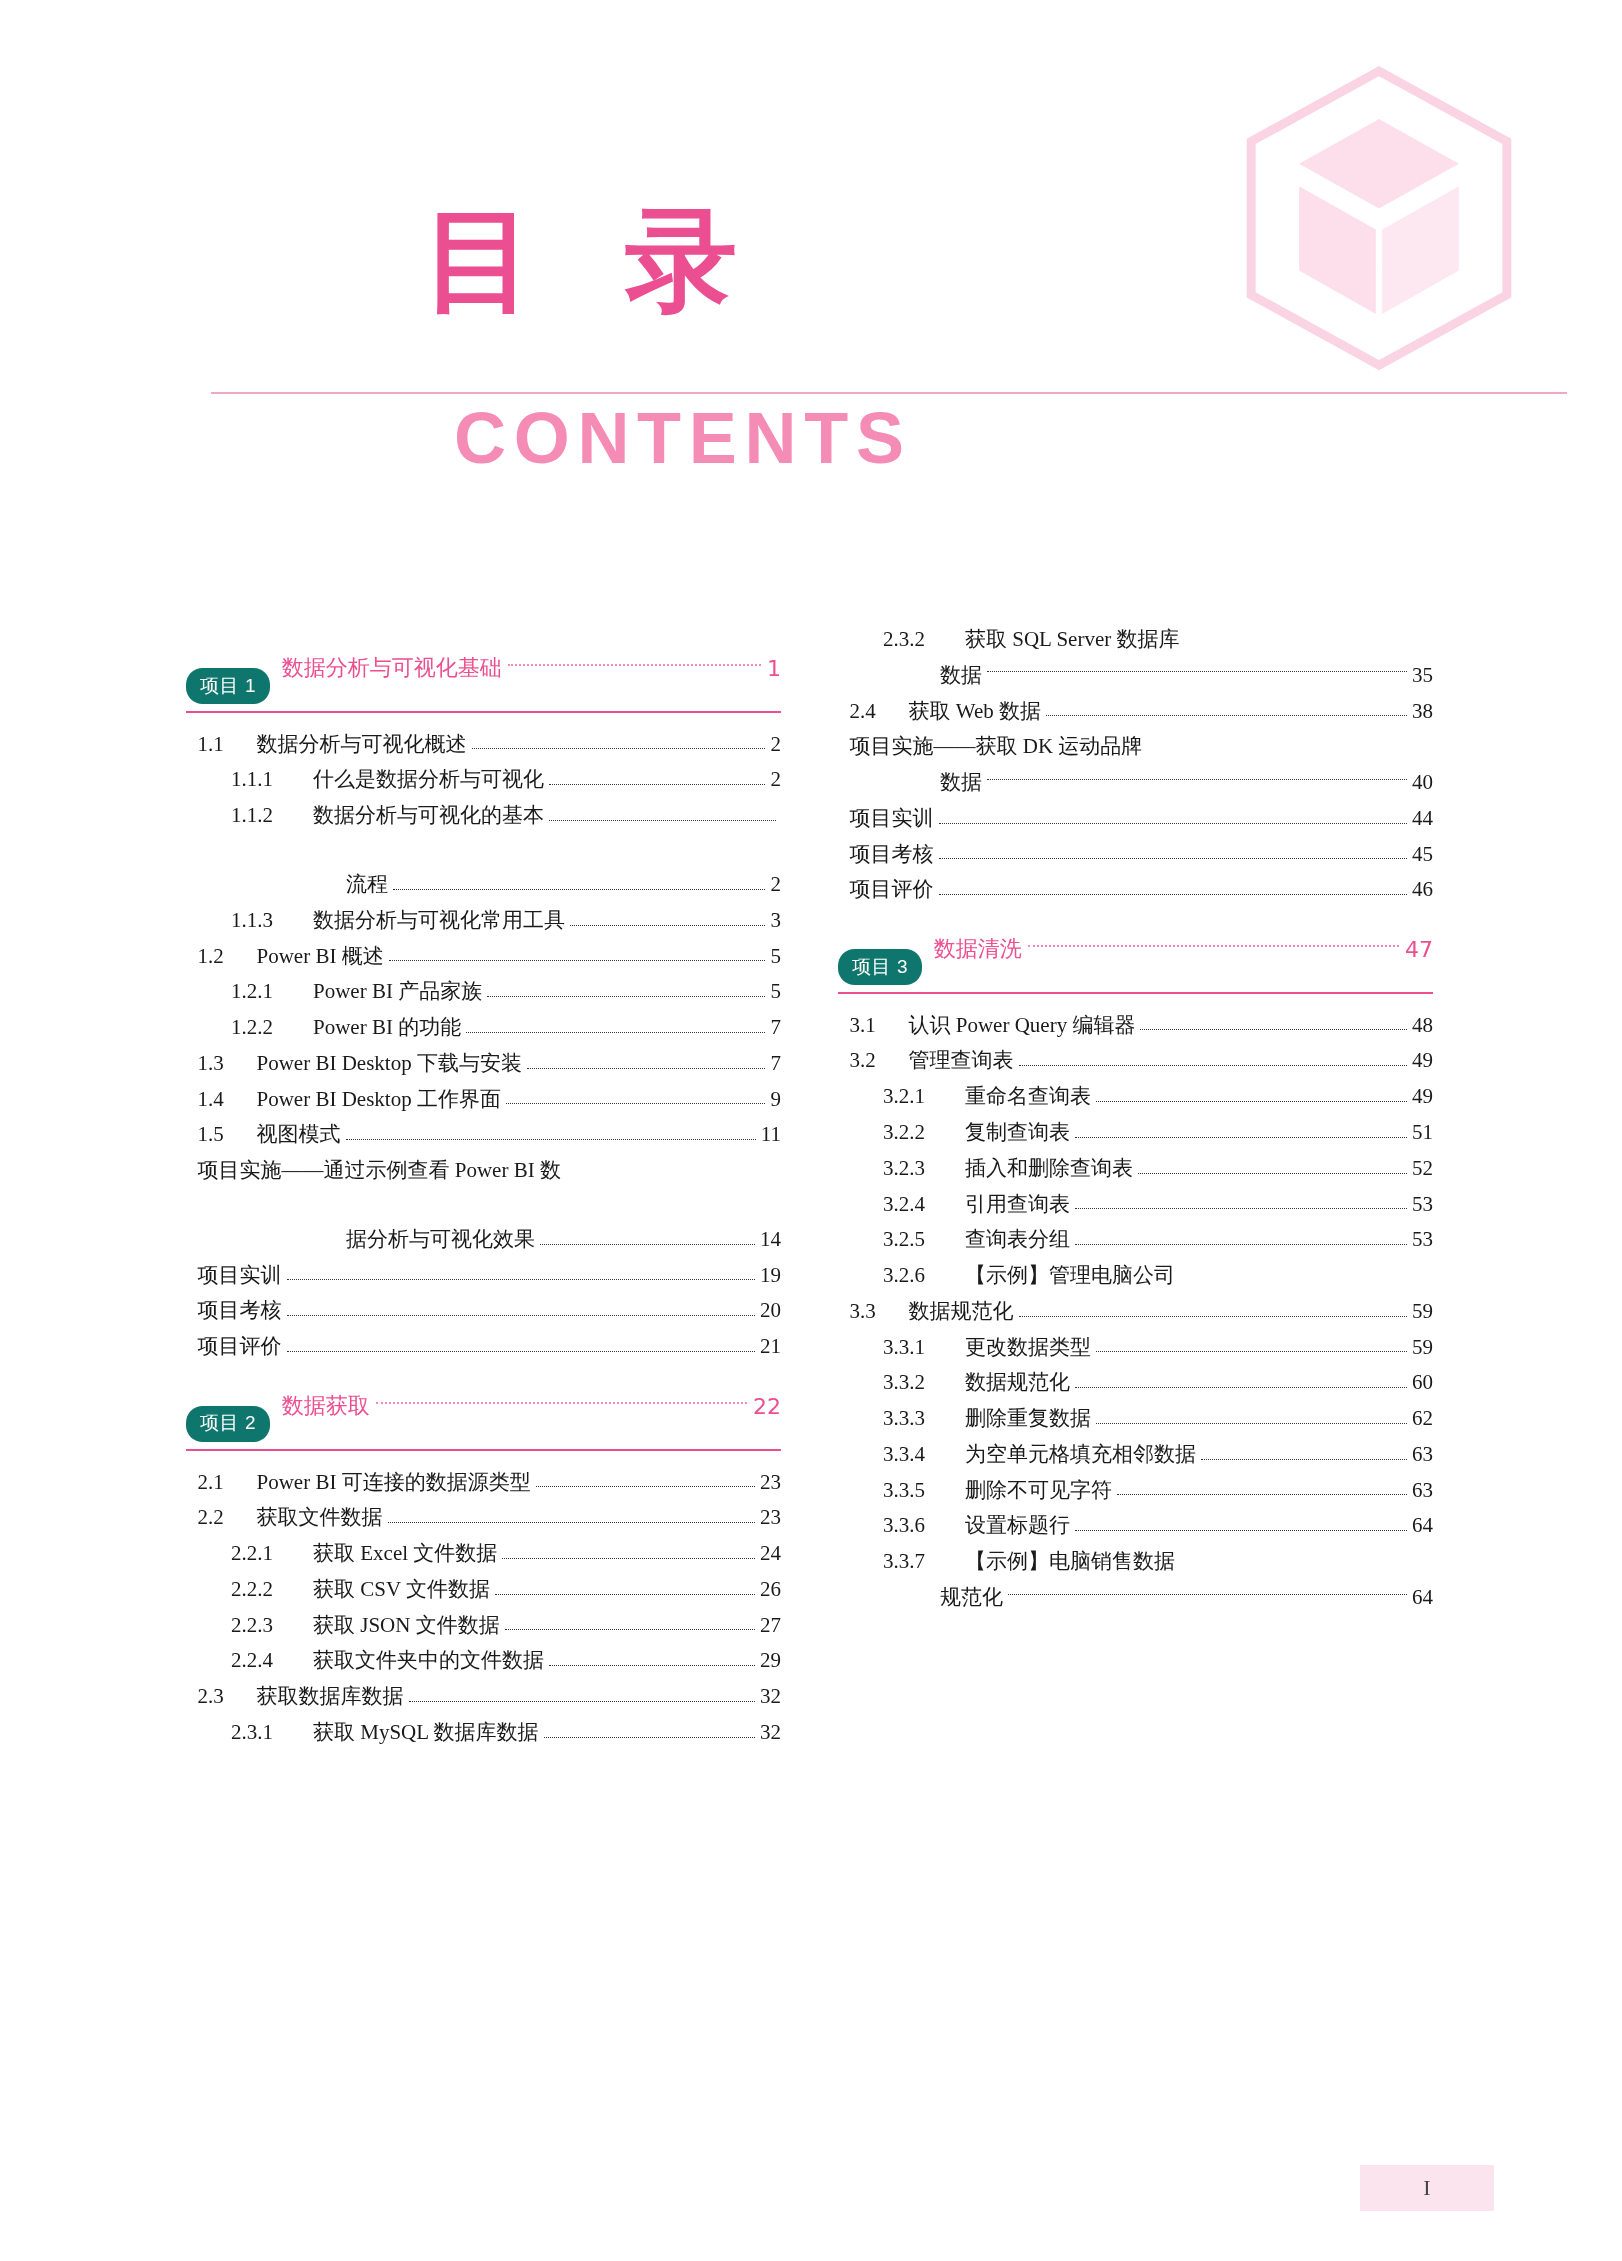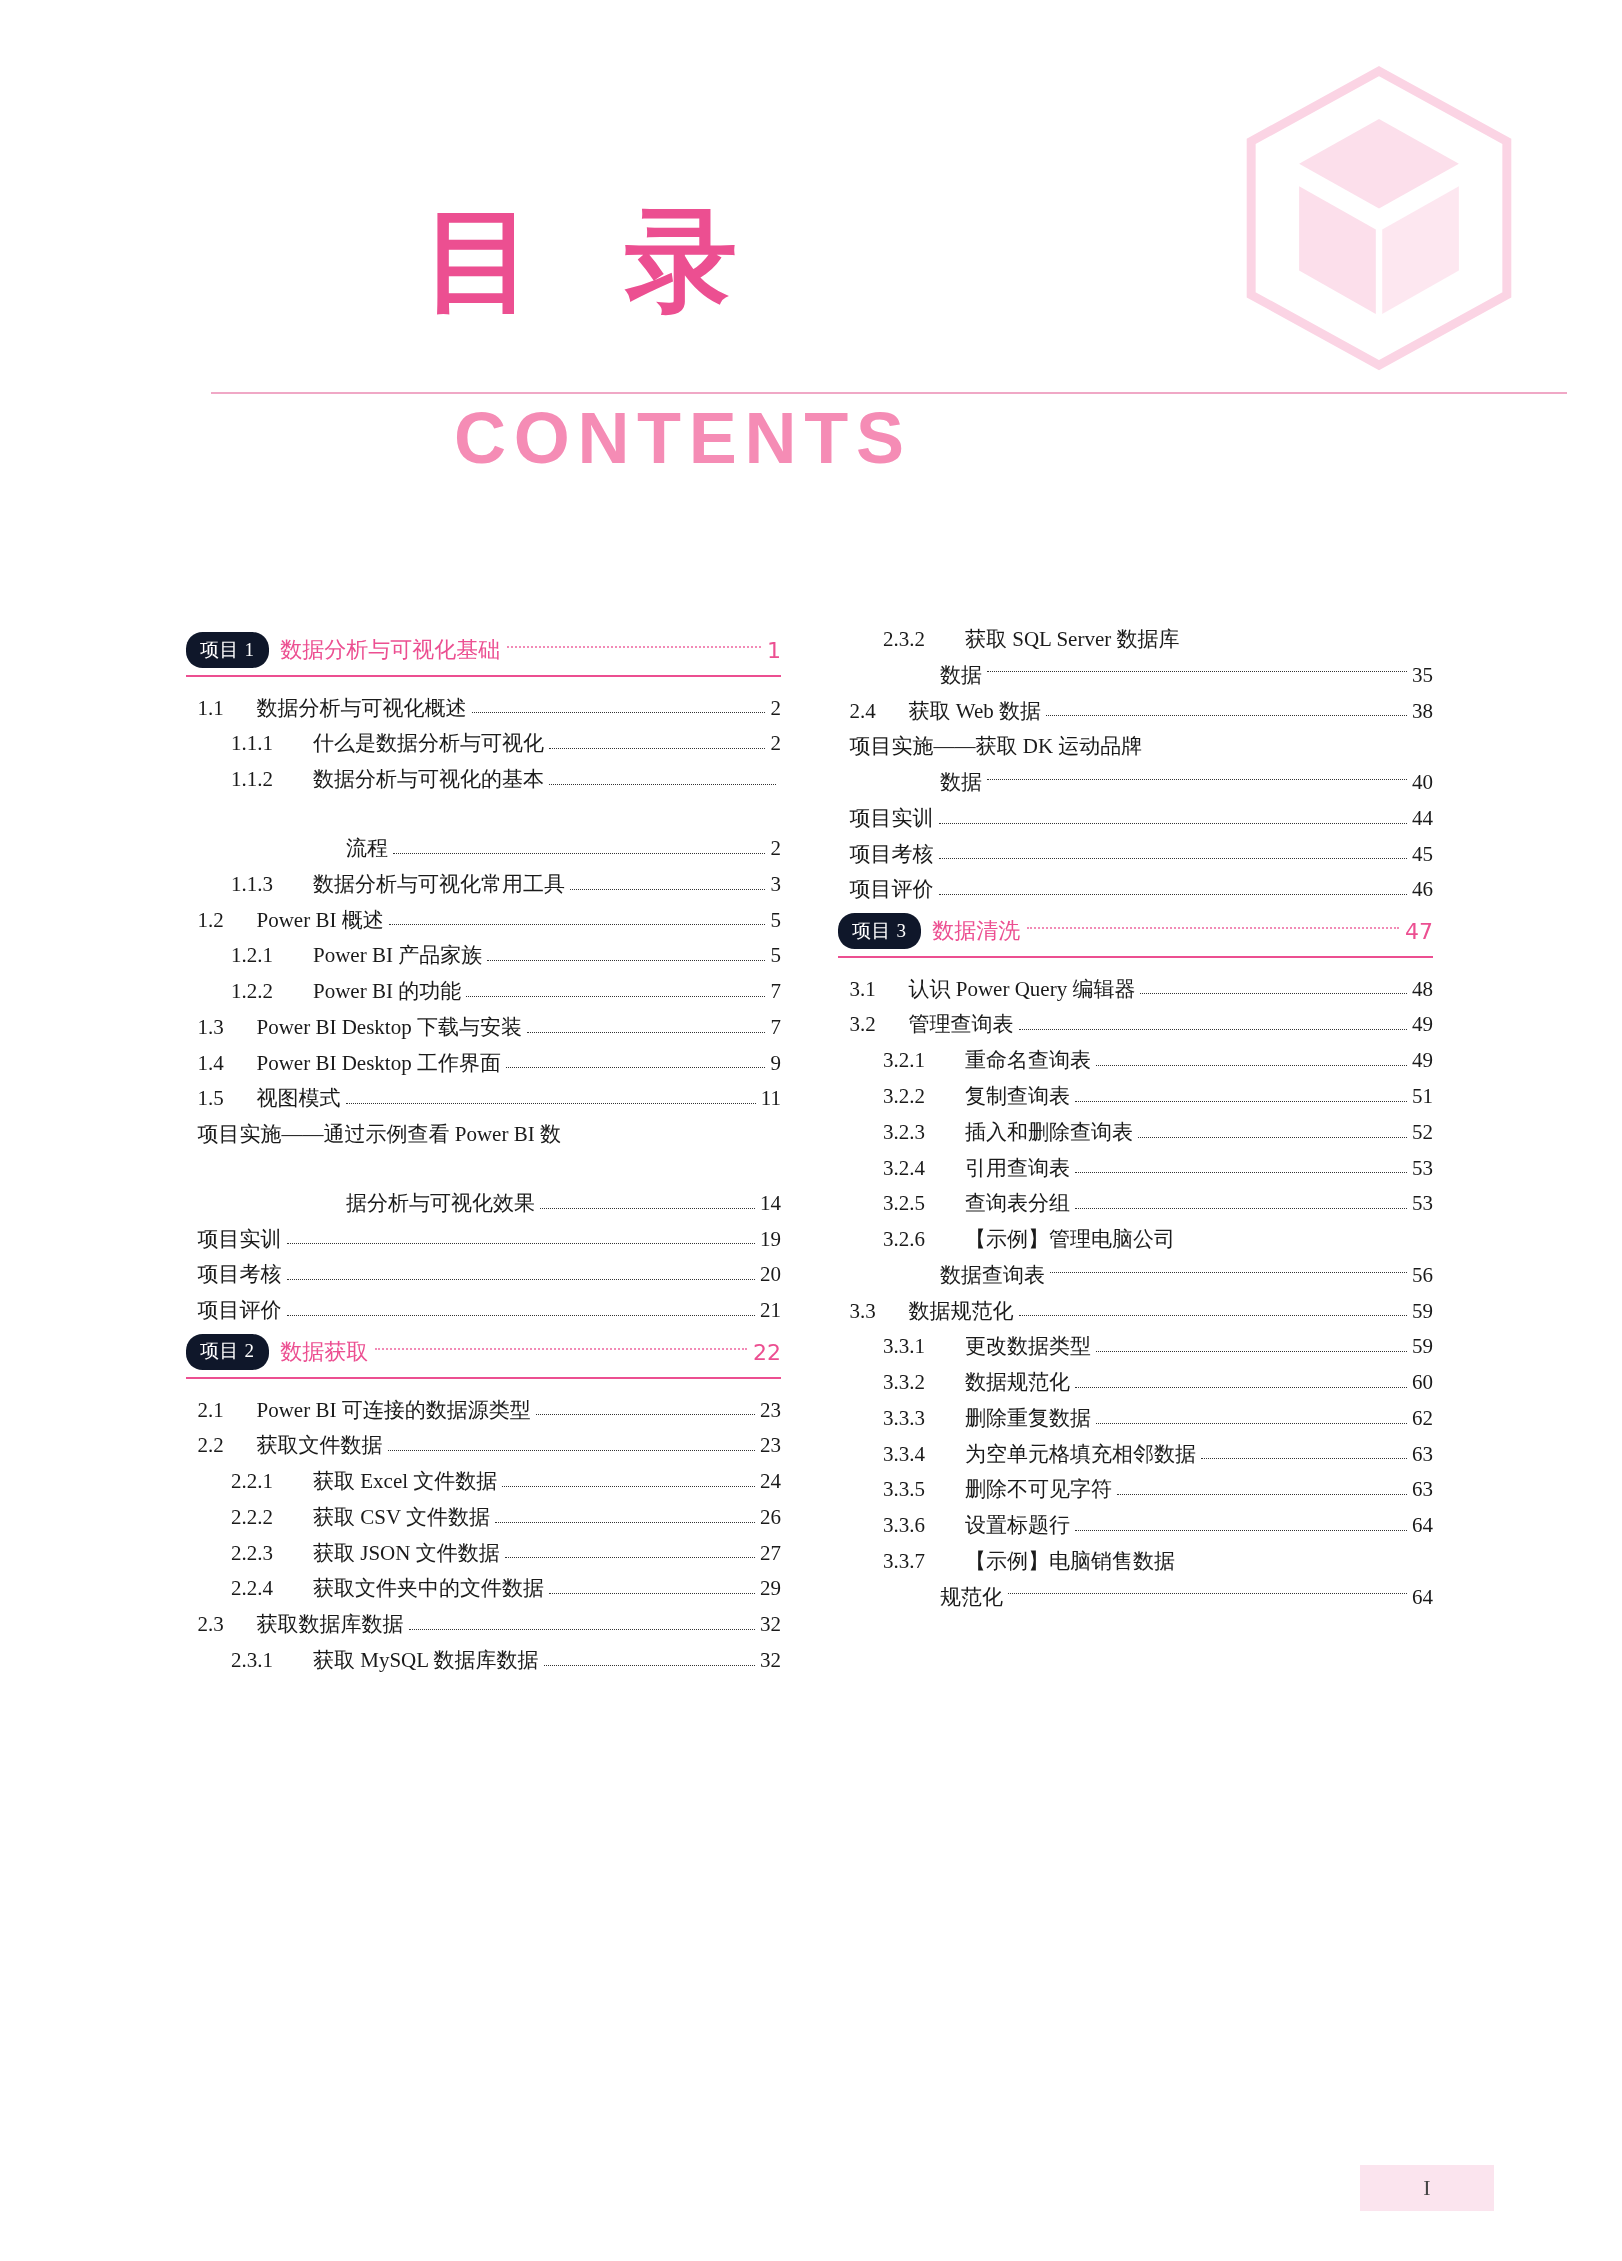--- a/index.html
+++ b/index.html
@@ -80,28 +80,29 @@
   .col-right { left: 838px; }
 
   
   .part {
     display: flex;
     align-items: center;
     margin-bottom: 16.6px;
     margin-top: 5.1px;
   }
   .part-badge {
-    background: #0f172a;
+    background: #0f766e;
     color: #ffffff;
-    font-family: Liberation Serif, serif;
+    font-family: Liberation Sans, sans-serif;
     font-size: 19px;
     padding: 4.5px 14px 5.8px 14px;
     border-radius: 16.6px;
     white-space: nowrap;
     letter-spacing: 0.6px;
+    margin-top: 36px;
   }
   .part-title {
     color: #ec4f91;
     font-family: "DejaVu Sans", sans-serif;
     font-size: 22px;
     margin-left: 11.5px;
     white-space: nowrap;
   }
   .part-dots {
     flex: 1;
@@ -465,26 +466,20 @@
         <span class="txt">查询表分组</span>
         <span class="dots"></span>
         <span class="page">53</span>
       </div>
       <div class="entry lvl2 nodots">
         <span class="num">3.2.6</span>
         <span class="txt">【示例】管理电脑公司</span>
         <span class="dots"></span>
         <span class="page"></span>
       </div>
-      <div class="entry lvl2 cont-r">
-        <span class="num" style="width: 0px;"></span>
-        <span class="txt">数据查询表</span>
-        <span class="dots"></span>
-        <span class="page">56</span>
-      </div>
       <div class="entry lvl1">
         <span class="num">3.3</span>
         <span class="txt">数据规范化</span>
         <span class="dots"></span>
         <span class="page">59</span>
       </div>
       <div class="entry lvl2">
         <span class="num">3.3.1</span>
         <span class="txt">更改数据类型</span>
         <span class="dots"></span>

